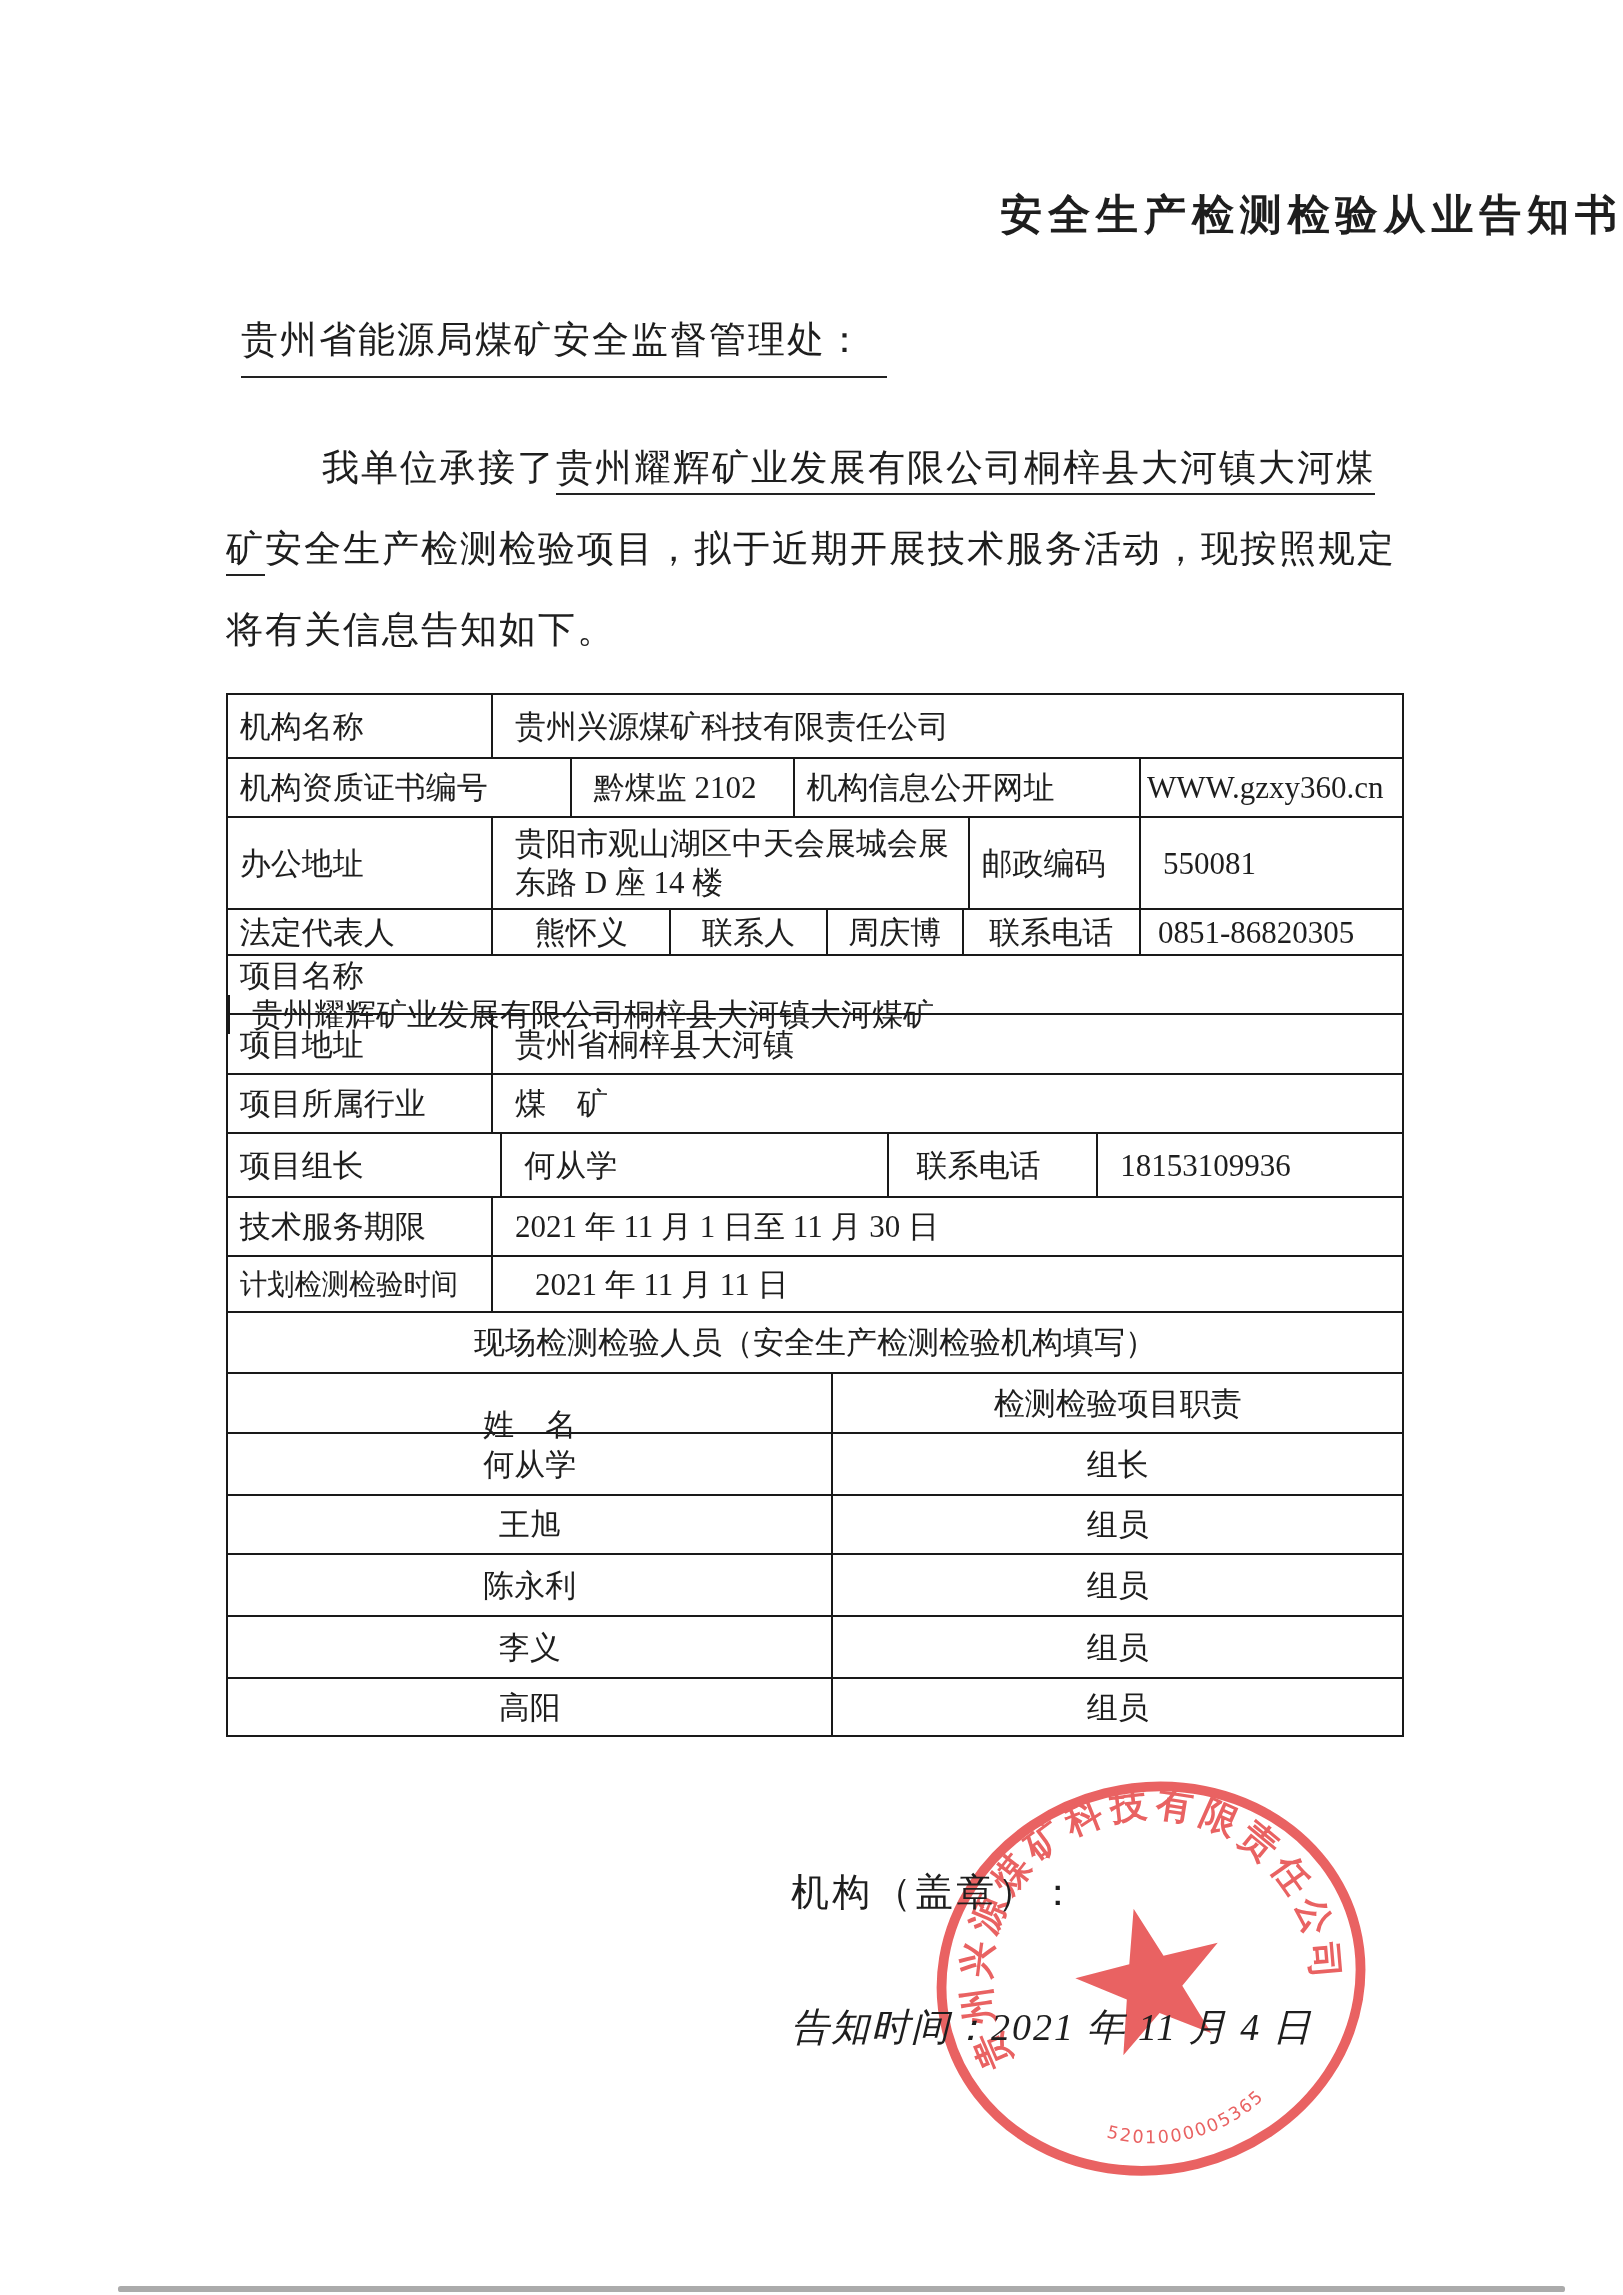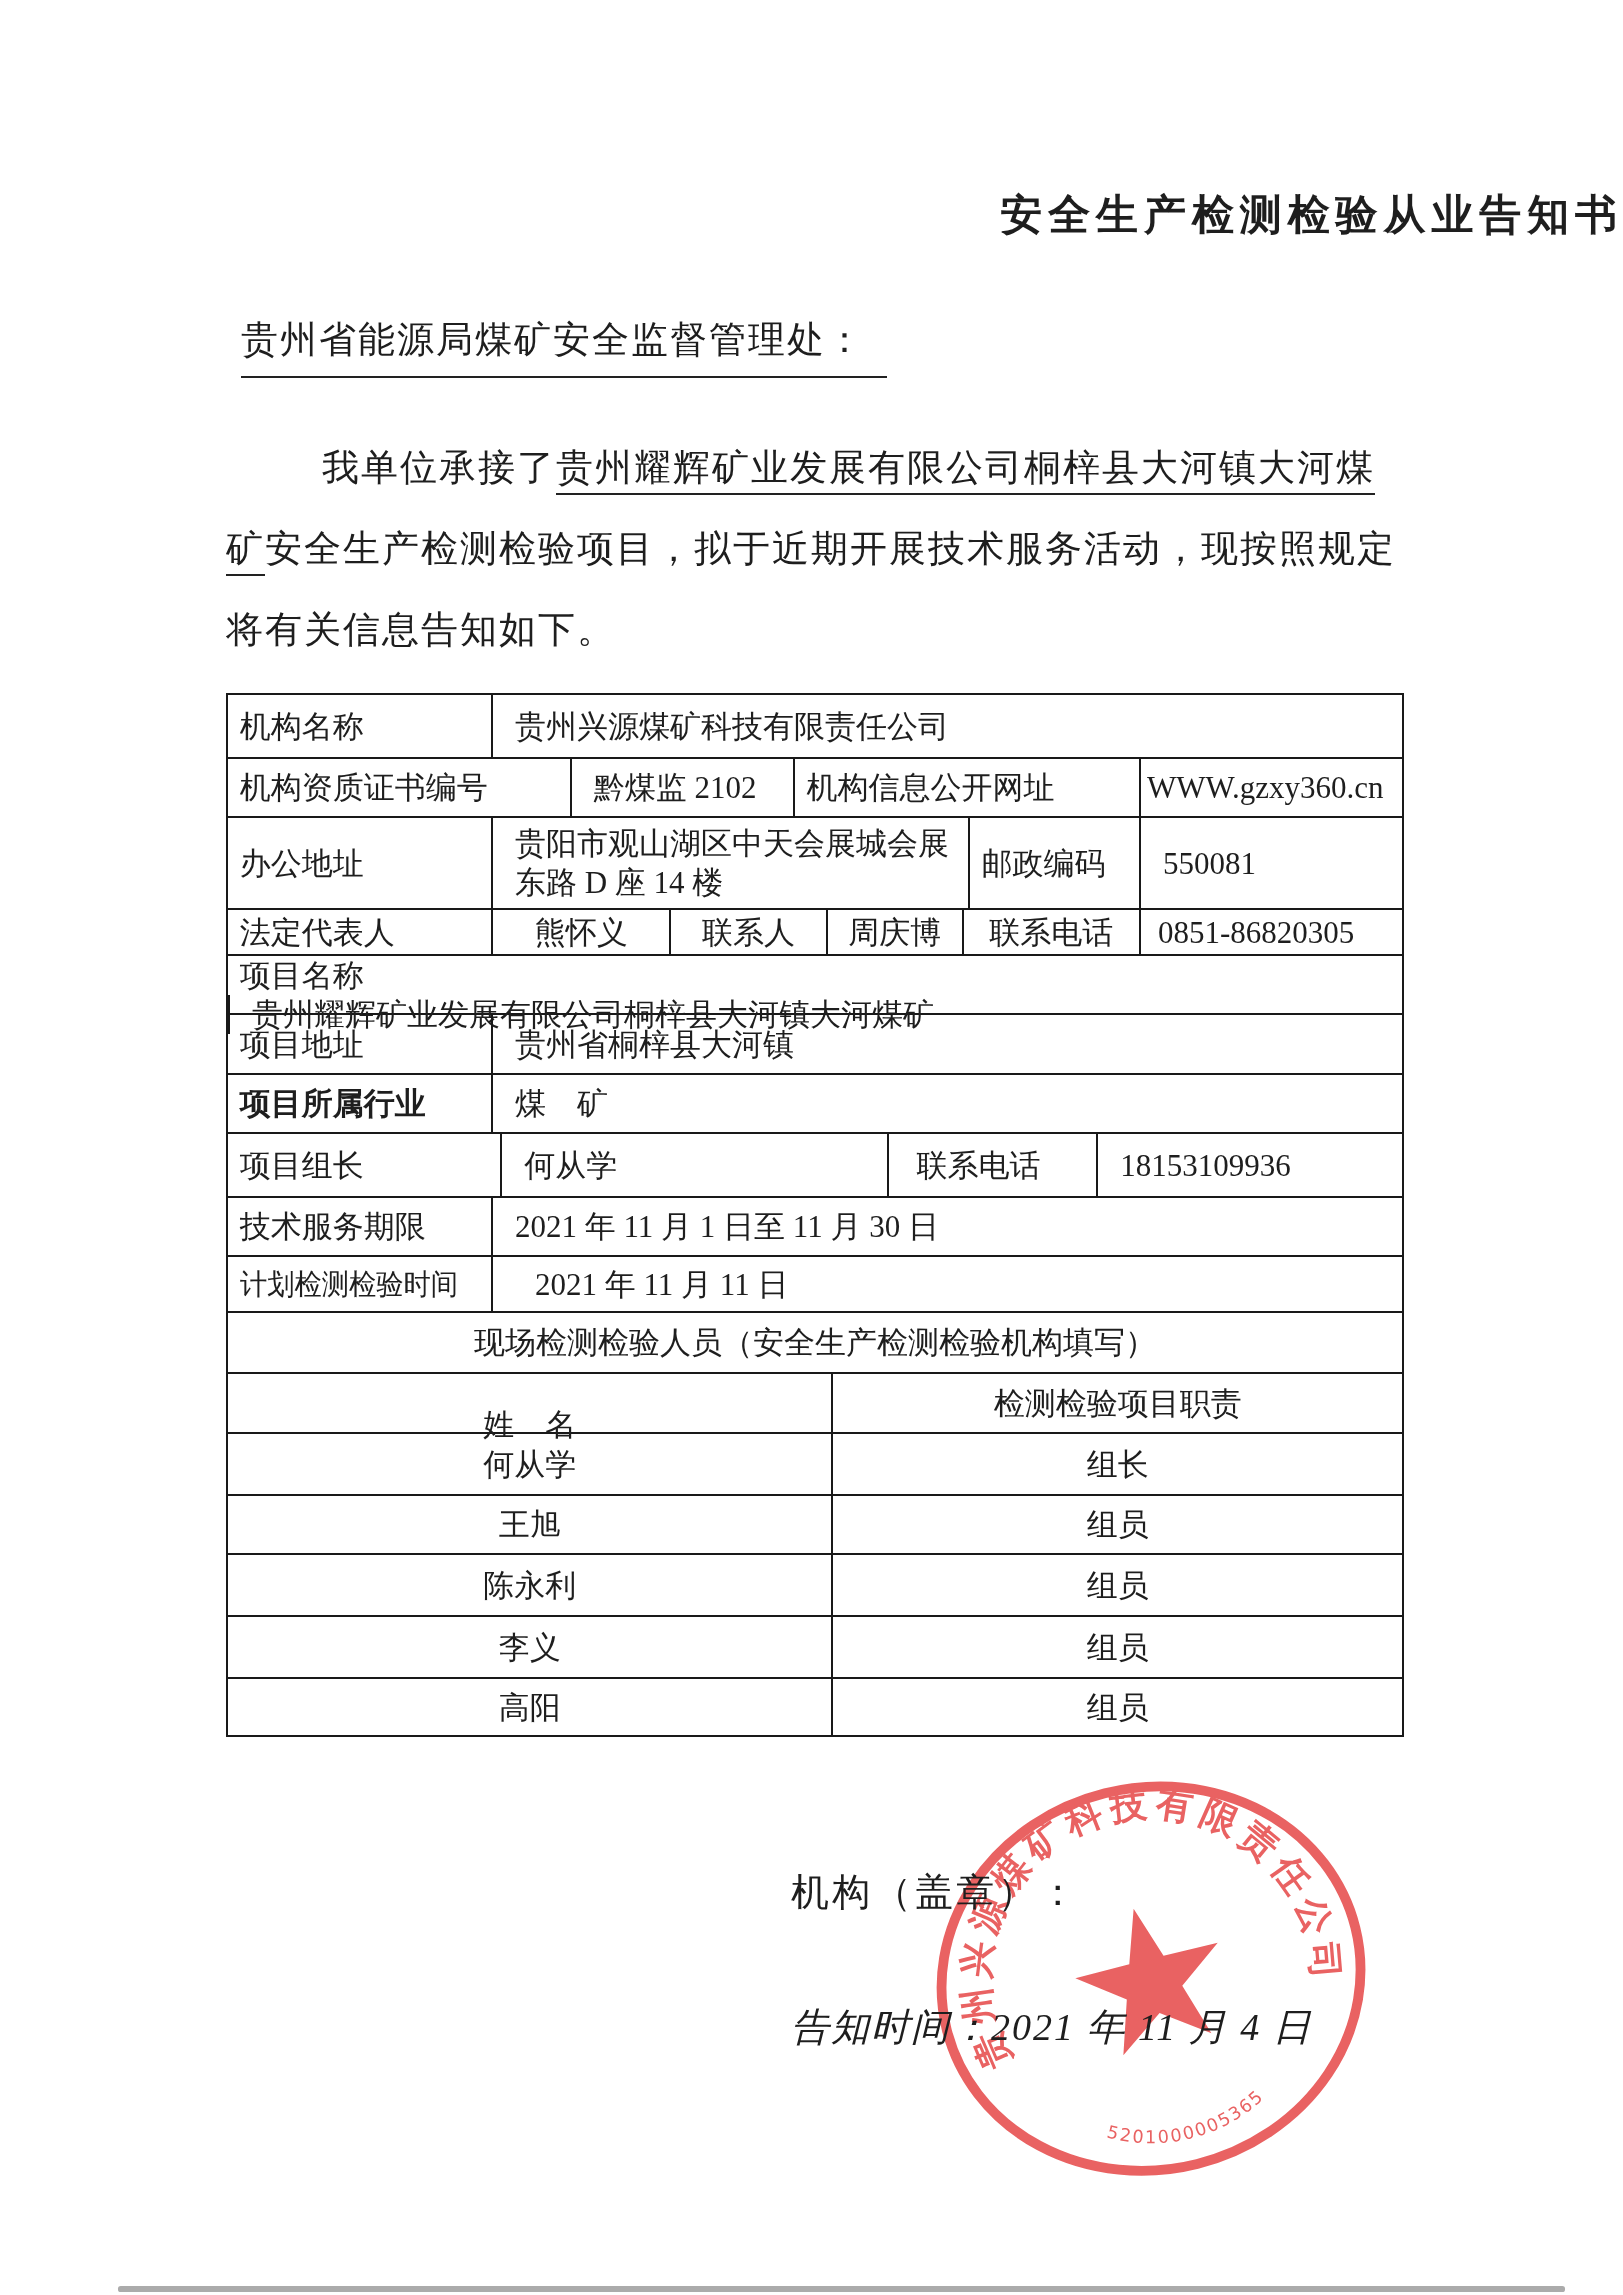--- a/index.html
+++ b/index.html
@@ -116,21 +116,21 @@
       <div class="tcell" style="width:22.4%;">项目名称</div>
       <div class="tcell val" style="width:77.6%;">贵州耀辉矿业发展有限公司桐梓县大河镇大河煤矿</div>
     </div>
 
     <div class="trow" style="height:60px;">
       <div class="tcell" style="width:22.4%;">项目地址</div>
       <div class="tcell val" style="width:77.6%;">贵州省桐梓县大河镇</div>
     </div>
 
     <div class="trow" style="height:59px;">
-      <div class="tcell" style="width:22.4%;font-weight:bold;">项目所属行业</div>
+      <div class="tcell" style="width:22.4%;">项目所属行业</div>
       <div class="tcell val" style="width:77.6%;">煤　矿</div>
     </div>
 
     <div class="trow" style="height:64px;gap:28px;">
       <div class="tcell" style="width:22.4%;">项目组长</div>
       <div class="tcell val" style="width:32.9%;">何从学</div>
       <div class="tcell center" style="width:16.7%;">联系电话</div>
       <div class="tcell val" style="width:28.0%;">18153109936</div>
     </div>
 

